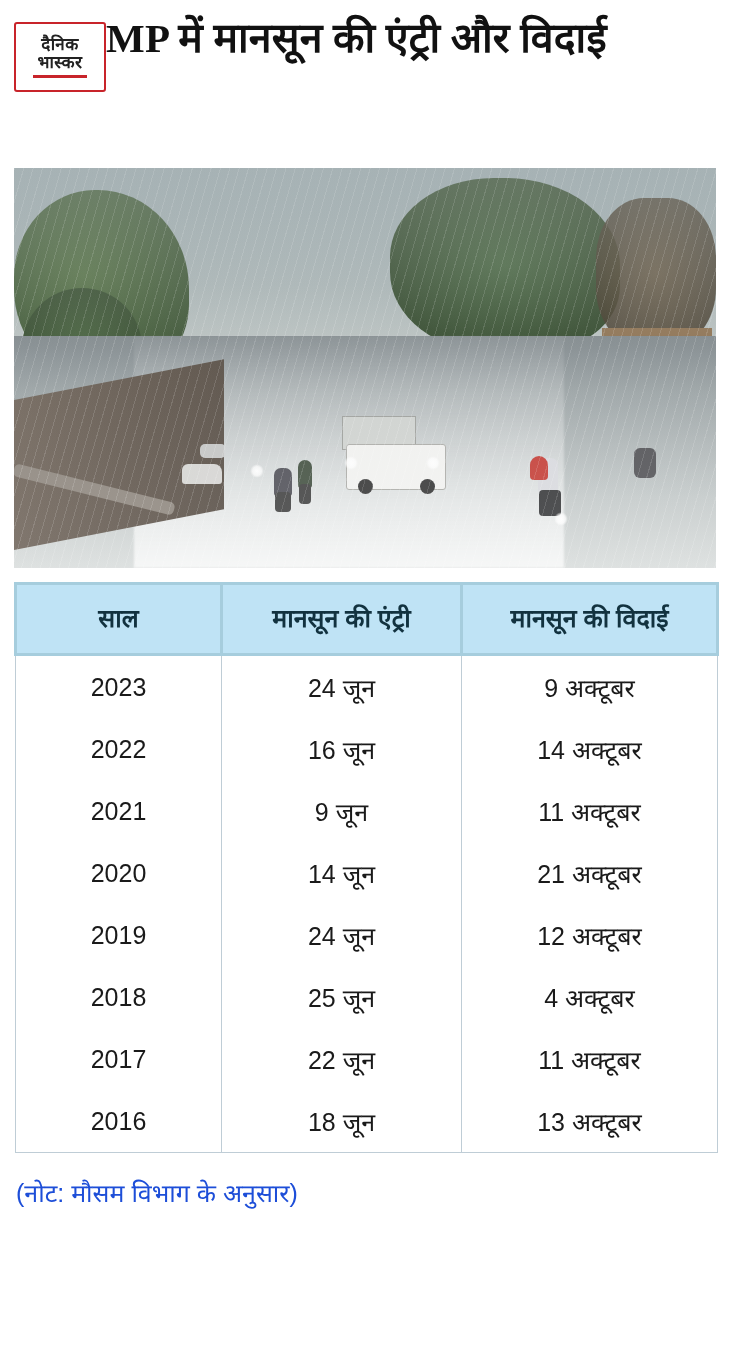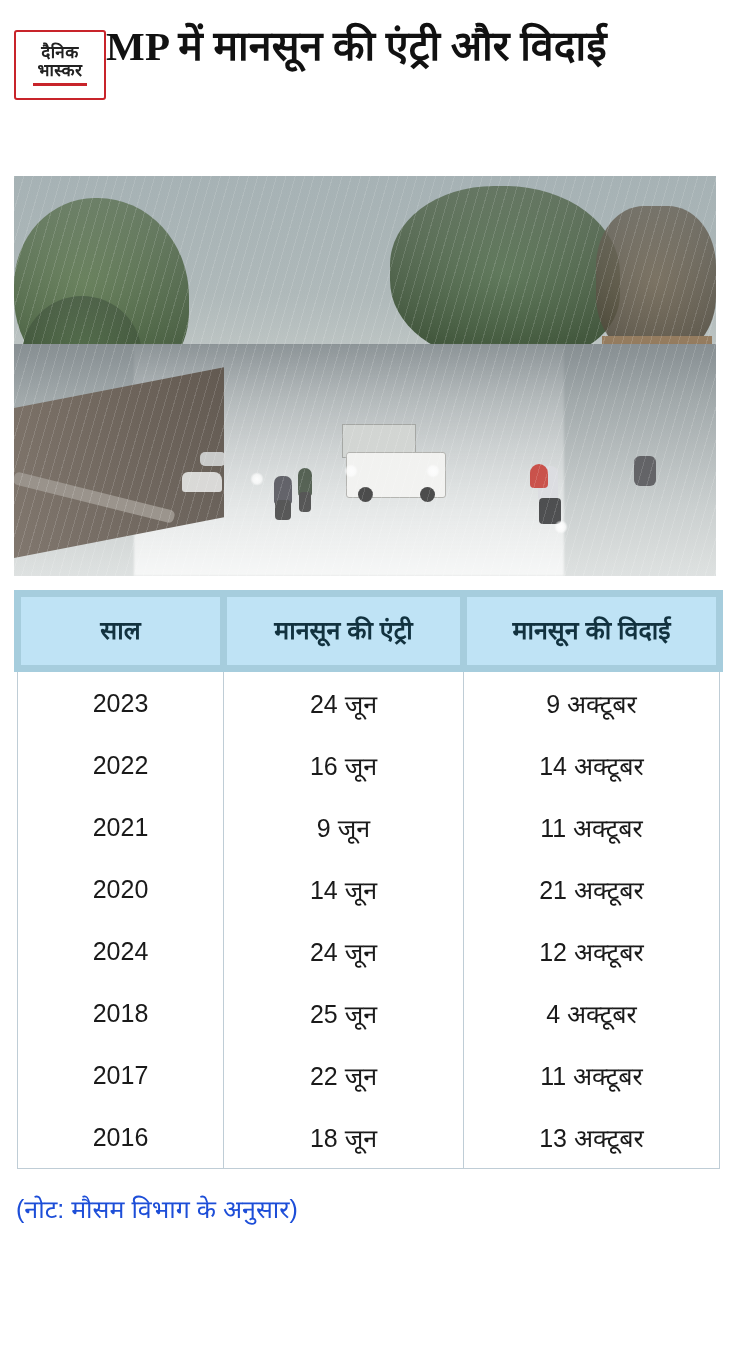--- a/index.html
+++ b/index.html
@@ -21,21 +21,21 @@
     box-sizing: border-box;
     padding: 0 14px;
     display: flex;
     flex-direction: column;
   }
 
   
   .header {
     display: flex;
     align-items: flex-start;
-    padding-top: 20px;
+    padding-top: 12px;
     min-height: 150px;
   }
   .logo {
     width: 88px;
     height: 66px;
     border: 2px solid #c8242a;
     border-radius: 3px;
     display: flex;
     flex-direction: column;
     align-items: center;
@@ -186,21 +186,21 @@
     background: linear-gradient(180deg, rgba(210,216,216,0.35) 0%, rgba(210,216,216,0.10) 45%, rgba(255,255,255,0.18) 100%);
   }
 
   
   .table {
     width: 702px;
     border-collapse: collapse;
     table-layout: fixed;
   }
   .table th, .table td {
-    border: 7px solid #404040;
+    border: 3px solid #404040;
     text-align: center;
     font-weight: normal;
   }
   .table thead th {
     background: #bfe3f5;
     color: #12323f;
     font-size: 25px;
     font-weight: bold;
     height: 56px;
     padding: 4px 0 8px 0;
@@ -323,21 +323,21 @@
         <td>2021</td>
         <td>9 जून</td>
         <td>11 अक्टूबर</td>
       </tr>
       <tr>
         <td>2020</td>
         <td>14 जून</td>
         <td>21 अक्टूबर</td>
       </tr>
       <tr>
-        <td>2024</td>
+        <td>2019</td>
         <td>24 जून</td>
         <td>12 अक्टूबर</td>
       </tr>
       <tr>
         <td>2018</td>
         <td>25 जून</td>
         <td>4 अक्टूबर</td>
       </tr>
       <tr>
         <td>2017</td>

